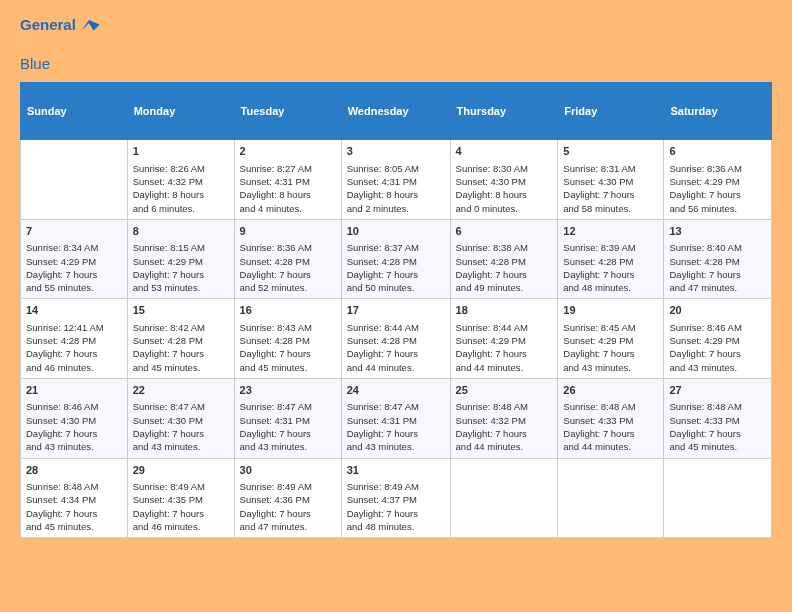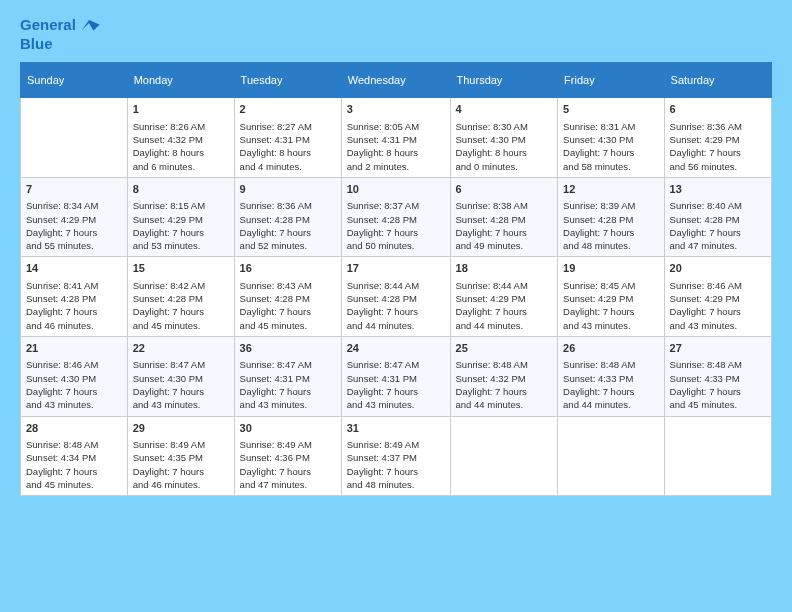--- a/index.html
+++ b/index.html
@@ -6,21 +6,21 @@
     body {
       font-family: Arial, sans-serif;
       background: #fff;
       width: 792px;
       height: 612px;
       overflow: hidden;
     }
     .page {
       width: 792px;
       height: 612px;
-      background: #7dd3fc;
+      background: #fdba74;
       padding: 16px 20px 12px 20px;
     }
     .header {
       display: flex;
       justify-content: space-between;
       align-items: flex-start;
       margin-bottom: 10px;
     }
     .logo {
       display: flex;
@@ -46,23 +46,23 @@
     }
     table {
       width: 100%;
       border-collapse: collapse;
       font-size: 10px;
     }
     thead tr th {
       background-color: #2a7cc7;
       color: #fff;
       text-align: left;
-      padding: 11px 6px;
+      padding: 22px 6px;
       font-size: 11px;
-      font-weight: normal;
+      font-weight: bold;
       border: 1px solid #2a7cc7;
     }
     tbody tr td {
       border: 1px solid #ccc;
       vertical-align: top;
       padding: 4px 5px;
       width: 113px;
       min-height: 80px;
       color: #333;
       line-height: 1.4;
@@ -93,21 +93,21 @@
 <div class="page">
   <div class="header">
     <div class="logo">
       <div>
         <div style="font-size:15px;font-weight:bold;color:#333;line-height:1.15;">
           <span style="color:#1a6dbf;">General</span><svg class="logo-icon" viewBox="0 0 28 24" style="display:inline-block;vertical-align:middle;width:22px;height:18px;">
               <polygon points="4,18 14,4 28,10 20,18 14,8" fill="#1a6dbf"></polygon>
               <polygon points="14,8 20,18 28,10" fill="#1a6dbf" opacity="0.6"></polygon>
             </svg>
         </div>
-        <div style="font-size:15px;font-weight:bold;color:#1a6dbf;line-height:1.15;">Blue</div>
+        <div style="font-size:15px;font-weight:normal;color:#1a6dbf;line-height:1.15;margin-top:20px;">Blue</div>
       </div>
     </div>
     <div class="title-block">
       <div class="month-title"></div>
       <div class="subtitle"></div>
     </div>
   </div>
 
   <table>
     <thead>
@@ -214,21 +214,21 @@
             <span class="day-num">13</span>
             <div class="day-info">Sunrise: 8:40 AM</div>
             <div class="day-info">Sunset: 4:28 PM</div>
             <div class="day-info">Daylight: 7 hours</div>
             <div class="day-info">and 47 minutes.</div>
           </td>
         </tr>
         <tr>
           <td>
             <span class="day-num">14</span>
-            <div class="day-info">Sunrise: 8:41 AM</div>
+            <div class="day-info">Sunrise: 12:41 AM</div>
             <div class="day-info">Sunset: 4:28 PM</div>
             <div class="day-info">Daylight: 7 hours</div>
             <div class="day-info">and 46 minutes.</div>
           </td>
           <td>
             <span class="day-num">15</span>
             <div class="day-info">Sunrise: 8:42 AM</div>
             <div class="day-info">Sunset: 4:28 PM</div>
             <div class="day-info">Daylight: 7 hours</div>
             <div class="day-info">and 45 minutes.</div>
@@ -278,21 +278,21 @@
             <div class="day-info">and 43 minutes.</div>
           </td>
           <td>
             <span class="day-num">22</span>
             <div class="day-info">Sunrise: 8:47 AM</div>
             <div class="day-info">Sunset: 4:30 PM</div>
             <div class="day-info">Daylight: 7 hours</div>
             <div class="day-info">and 43 minutes.</div>
           </td>
           <td>
-            <span class="day-num">36</span>
+            <span class="day-num">23</span>
             <div class="day-info">Sunrise: 8:47 AM</div>
             <div class="day-info">Sunset: 4:31 PM</div>
             <div class="day-info">Daylight: 7 hours</div>
             <div class="day-info">and 43 minutes.</div>
           </td>
           <td>
             <span class="day-num">24</span>
             <div class="day-info">Sunrise: 8:47 AM</div>
             <div class="day-info">Sunset: 4:31 PM</div>
             <div class="day-info">Daylight: 7 hours</div>

